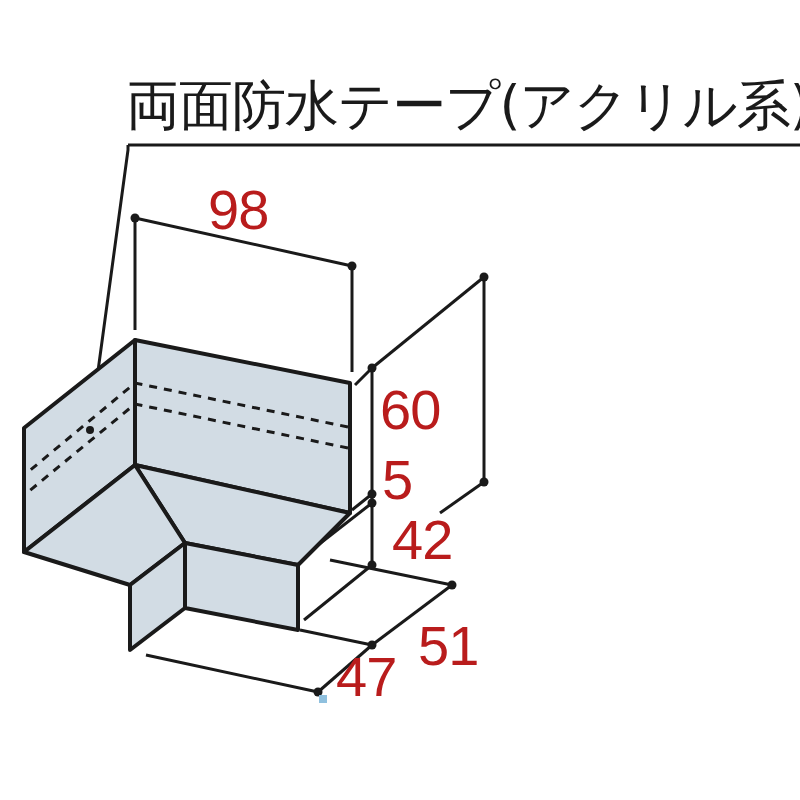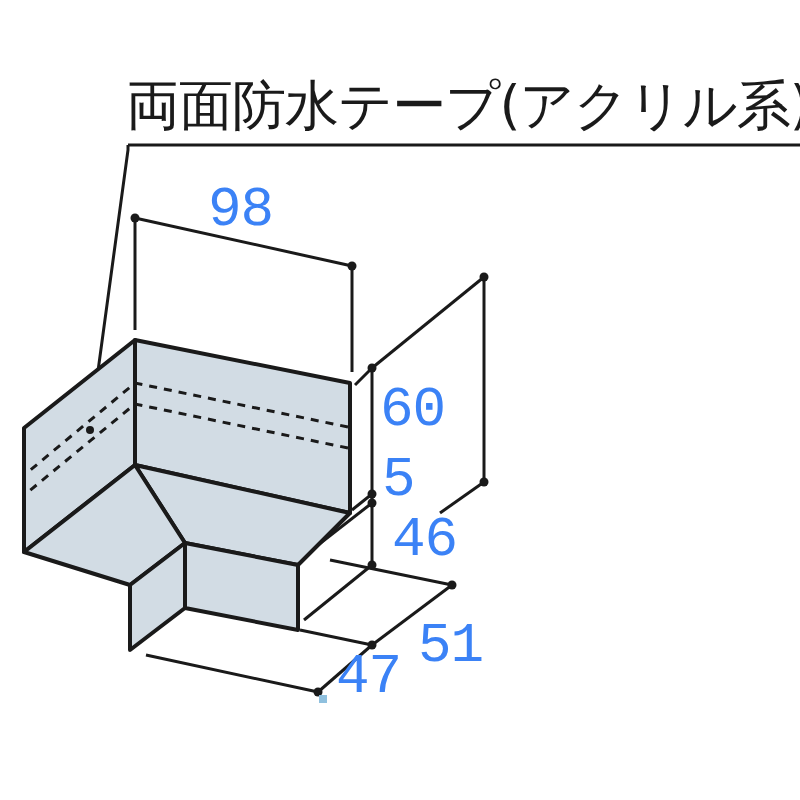--- a/index.html
+++ b/index.html
@@ -4,22 +4,22 @@
 <style>
   html, body { margin: 0; padding: 0; background: #ffffff; }
   body { width: 800px; height: 800px; position: relative; overflow: hidden; font-family: "DejaVu Sans", "Liberation Sans", sans-serif; }
   #stage { position: absolute; left: 0; top: 0; width: 800px; height: 800px; }
   .title {
     position: absolute; left: 126px; top: 74px;
     font-size: 54px; line-height: 64px; color: #1a1a1a; letter-spacing: -1px;
     white-space: nowrap;
   }
   .dim {
-    position: absolute; font-family: Liberation Mono, monospace;
-    color: #3b82f6; font-size: 56px; line-height: 56px; letter-spacing: -1px;
+    position: absolute; font-family: Liberation Sans, sans-serif;
+    color: #b91c1c; font-size: 56px; line-height: 56px; letter-spacing: -1px;
   }
   svg { position: absolute; left: 0; top: 0; }
 </style>
 </head>
 <body>
 
 <div id="stage">
 
   <div class="title">両面防水テープ(アクリル系)</div>
 
@@ -87,16 +87,16 @@
       <circle cx="452" cy="585" r="4.5"></circle>
       <circle cx="372" cy="645" r="4.5"></circle>
       <circle cx="318" cy="692" r="4.5"></circle>
     </g>
     <rect x="319" y="695" width="8" height="8" fill="#8fc0de"></rect>
   </svg>
 
   <div class="dim" style="left:208px; top:182px;">98</div>
   <div class="dim" style="left:380px; top:382px;">60</div>
   <div class="dim" style="left:382px; top:452px;">5</div>
-  <div class="dim" style="left:392px; top:512px;">46</div>
+  <div class="dim" style="left:392px; top:512px;">42</div>
   <div class="dim" style="left:418px; top:618px;text-align:center;">51</div>
   <div class="dim" style="left:336px; top:649px;">47</div>
 </div>
 
 </body></html>

